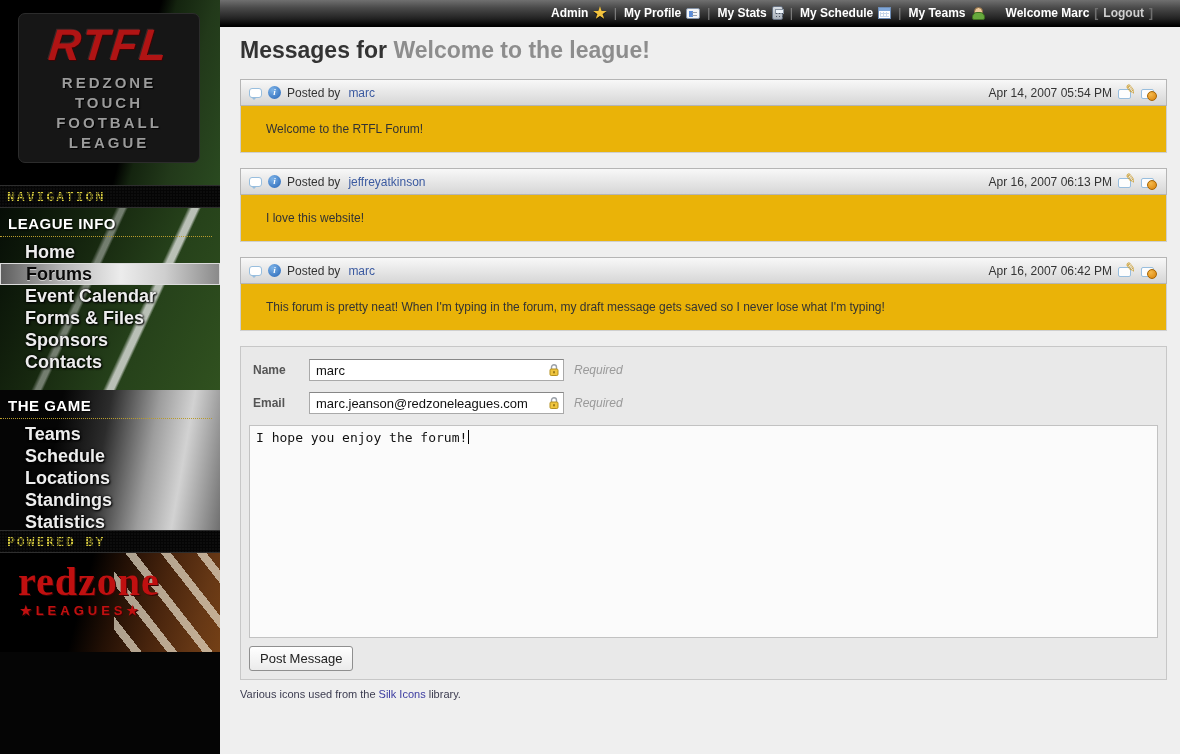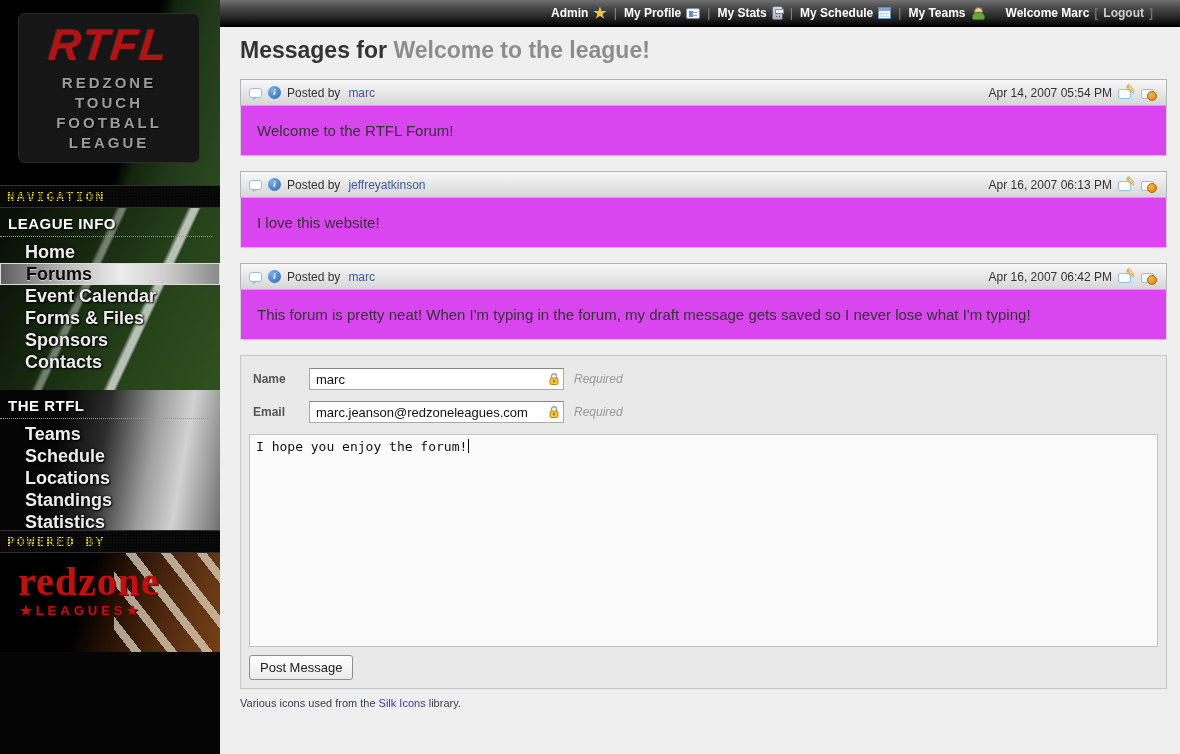--- a/index.html
+++ b/index.html
@@ -101,22 +101,22 @@
   .page-title { font-size:23px; font-weight:bold; color:#333; margin-bottom:15px; }
   .page-title .topic { color:#8d8d8d; }
 
   .msg { margin-bottom:15px; }
   .msg-header { height:27px; background:linear-gradient(180deg,#f8f8f8,#d6d6d6);
     border:1px solid #b5b5b5; display:flex; align-items:center; gap:6px;
     padding:0 8px; font-size:12px; color:#333; }
   .posted-label { margin-right:2px; }
   .author { color:#3b5aa0; }
   .msg-date { margin-left:auto; }
-  .msg-body { background:#d946ef; border:1px solid #cfcfcf; border-top:none;
-    padding:16px 16px; font-size:15px; color:#333; }
+  .msg-body { background:#eab308; border:1px solid #cfcfcf; border-top:none;
+    padding:16px 25px; font-size:12px; color:#333; }
 
   .icon-bubble { width:13px; height:10px; border:1px solid #98bede; background:#fff;
     border-radius:3px; position:relative; display:inline-block; }
   .icon-bubble::after { content:""; position:absolute; left:1px; bottom:-6px;
     border:3px solid transparent; border-top-color:#98bede; }
   .icon-info { width:13px; height:13px; border-radius:50%; display:inline-block; text-align:center;
     background:radial-gradient(circle at 35% 30%,#7db3e8,#3a77c2 75%);
     color:#fff; font:italic bold 9px/13px "Liberation Serif",serif; }
   .icon-edit, .icon-del { position:relative; width:17px; height:14px; display:inline-block; }
   .icon-edit::before, .icon-del::before { content:""; position:absolute; left:0; top:3px;
@@ -200,21 +200,21 @@
     <div class="side-title">LEAGUE INFO</div>
     <a class="side-item">Home</a>
     <a class="side-item active">Forums</a>
     <a class="side-item">Event Calendar</a>
     <a class="side-item">Forms &amp; Files</a>
     <a class="side-item">Sponsors</a>
     <a class="side-item">Contacts</a>
   </div>
 
   <div class="zone-gray">
-    <div class="side-title">THE RTFL</div>
+    <div class="side-title">THE GAME</div>
     <a class="side-item">Teams</a>
     <a class="side-item">Schedule</a>
     <a class="side-item">Locations</a>
     <a class="side-item">Standings</a>
     <a class="side-item">Statistics</a>
   </div>
 
   <div class="led">POWERED BY</div>
 
   <div class="zone-powered">

